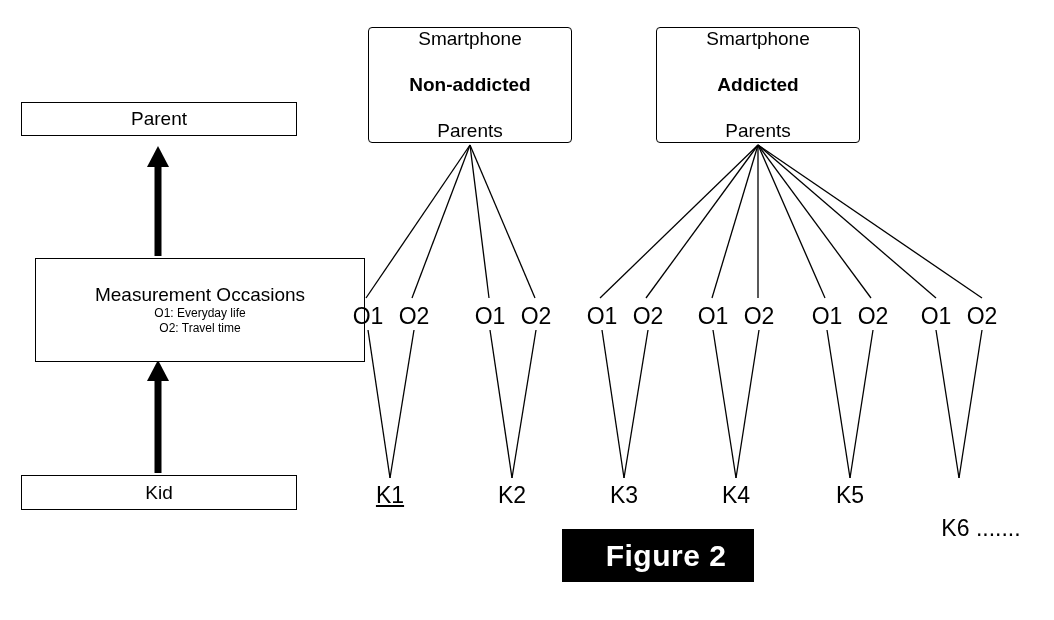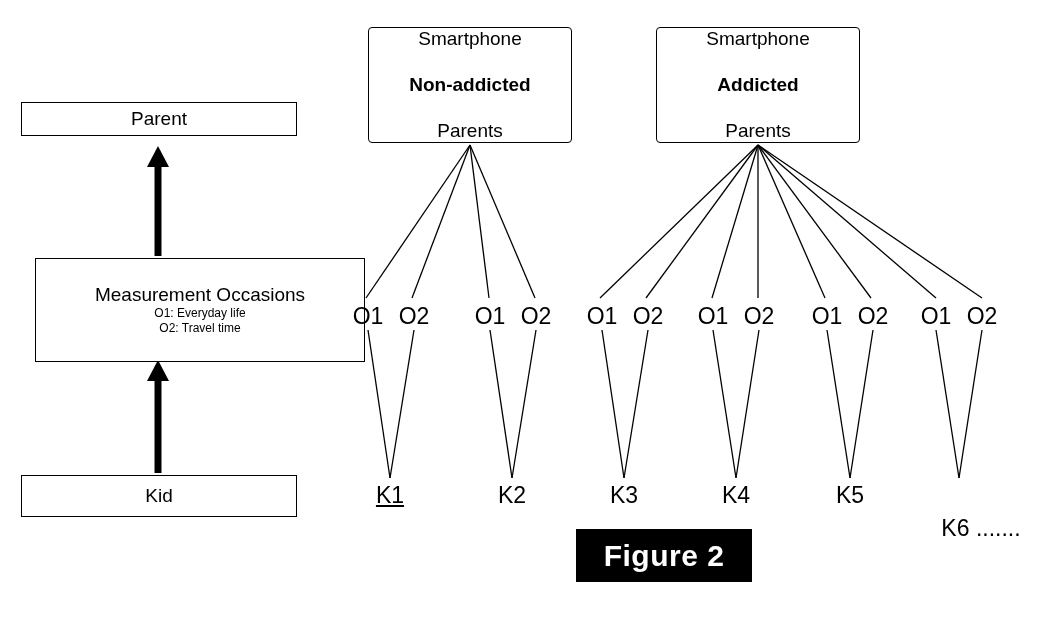--- a/index.html
+++ b/index.html
@@ -133,21 +133,21 @@
   <div class="node-box" style="left:21px; top:102px; width:276px; height:34px;">
     <div class="box-title">Parent</div>
   </div>
 
   <div class="node-box" style="left:35px; top:258px; width:330px; height:104px;">
     <div class="box-title">Measurement Occasions</div>
     <div class="box-sub">O1: Everyday life</div>
     <div class="box-sub">O2: Travel time</div>
   </div>
 
-  <div class="node-box" style="left:21px; top:475px; width:276px; height:42px;">
+  <div class="node-box" style="left:21px; top:475px; width:276px; height:35px;">
     <div class="box-title">Kid</div>
   </div>
 
   <div class="node-box rounded" style="left:368px; top:27px; width:204px; height:116px;">
     <div class="box-title">Smartphone</div>
     <div class="box-title bold-line">Non-addicted</div>
     <div class="box-title">Parents</div>
   </div>
 
   <div class="node-box rounded" style="left:656px; top:27px; width:204px; height:116px;">
@@ -174,17 +174,17 @@
   <div class="leaf-label" style="left:936px; top:305px;">O1</div>
   <div class="leaf-label" style="left:982px; top:305px;">O2</div>
 
   <div class="leaf-label" style="left:390px; top:484px;text-decoration:underline;">K1</div>
   <div class="leaf-label" style="left:512px; top:484px;">K2</div>
   <div class="leaf-label" style="left:624px; top:484px;">K3</div>
   <div class="leaf-label" style="left:736px; top:484px;">K4</div>
   <div class="leaf-label" style="left:850px; top:484px;">K5</div>
   <div class="leaf-label" style="left:981px; top:484px;margin-top:33px;">K6 .......</div>
 
-  <div class="figure-banner" style="left:576px; top:529px; width:176px; height:53px;">
+  <div class="figure-banner" style="left:562px; top:529px; width:176px; height:53px;padding-left:16px;">
     <span>Figure 2</span>
   </div>
 
 </div>
 
 </body></html>

